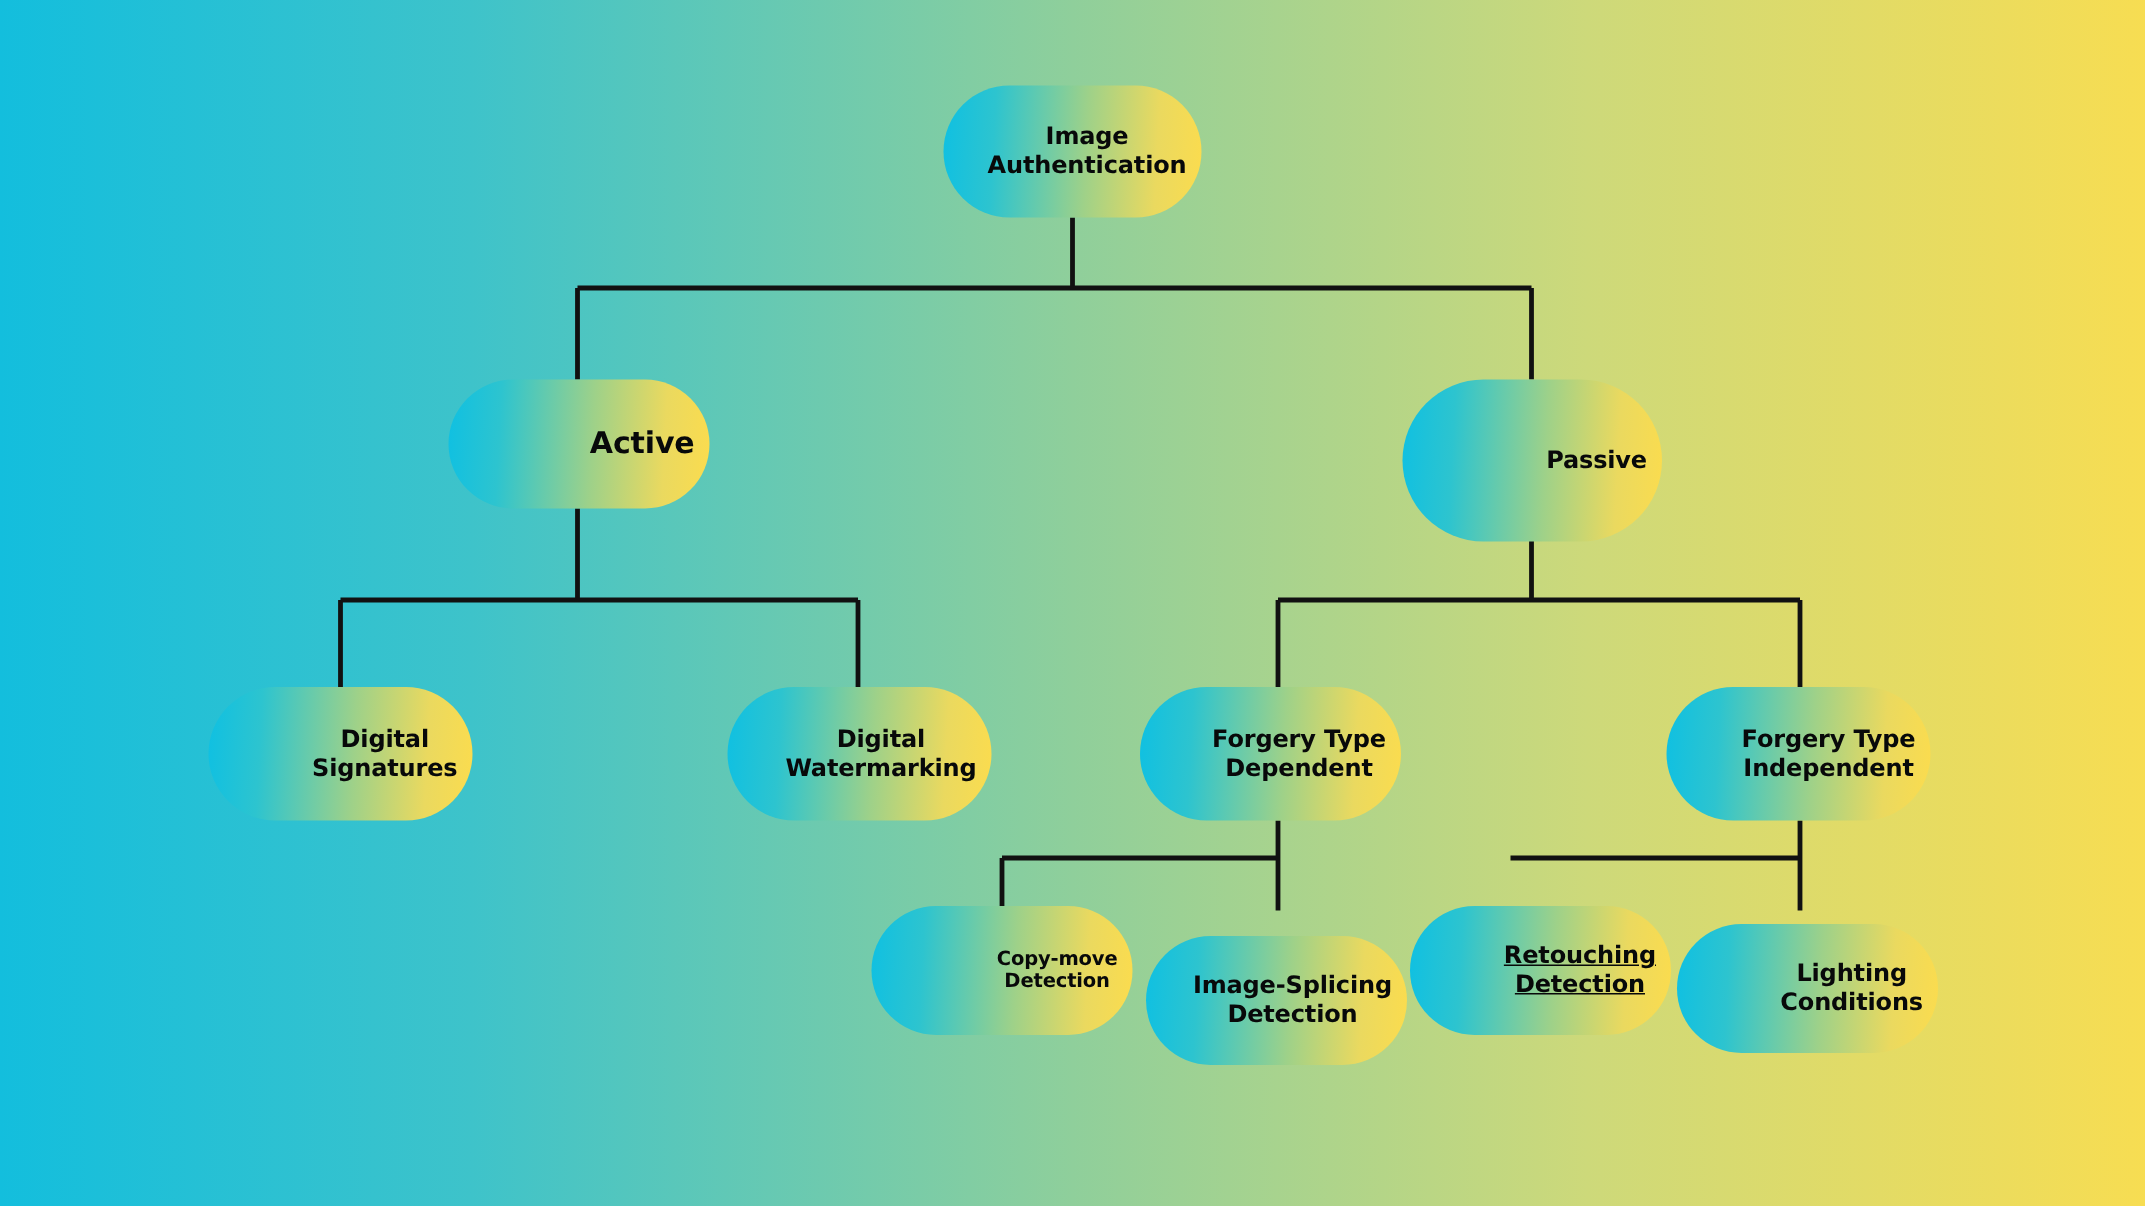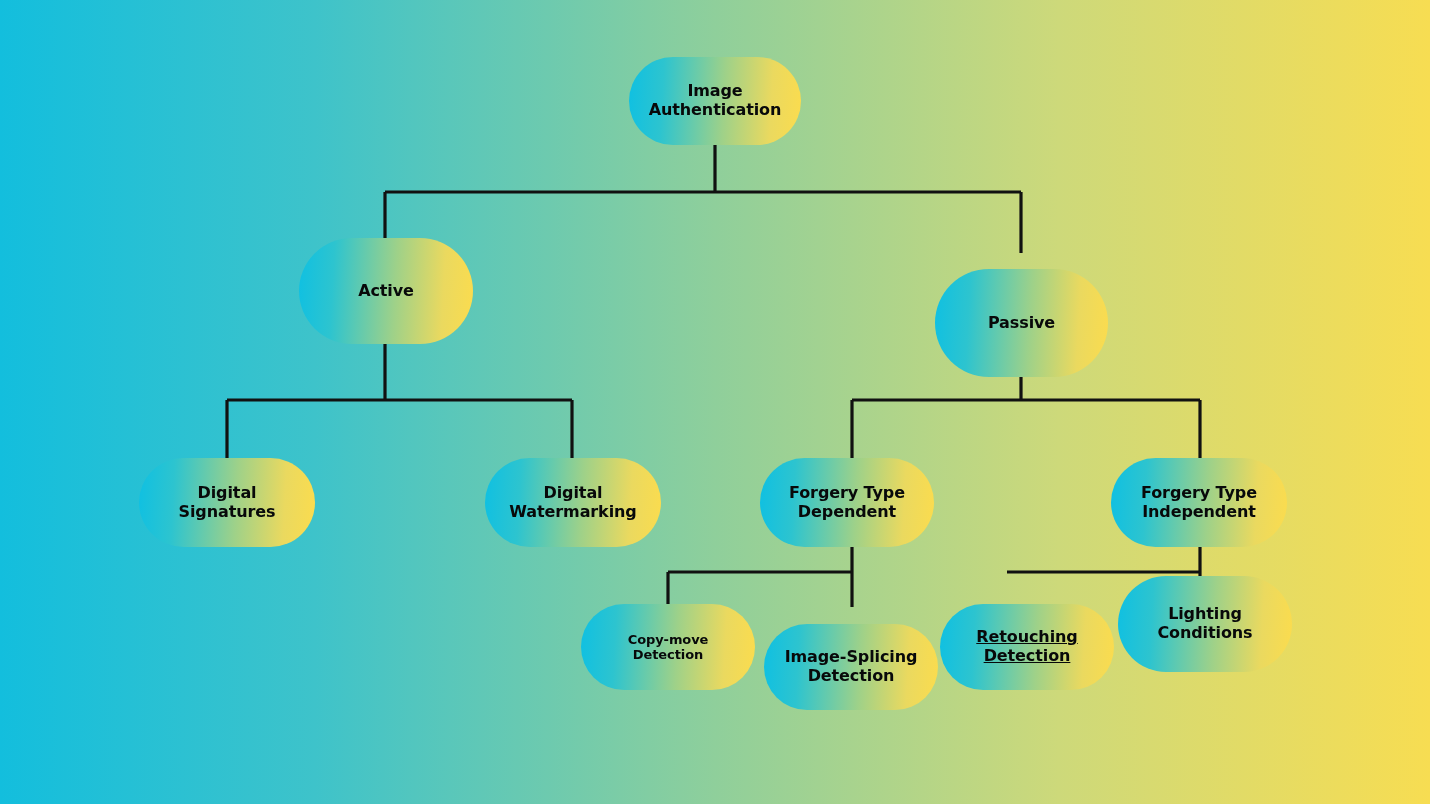--- a/index.html
+++ b/index.html
@@ -23,21 +23,21 @@
     width: 1430px;
     height: 804px;
     z-index: 1;
     pointer-events: none;
   }
   .node {
     position: absolute;
     z-index: 2;
     display: flex;
     align-items: center;
-    justify-content: center;
+    justify-content: flex-end;
     text-align: center;
     border-radius: 999px;
     background: linear-gradient(93deg, #0fc0e2 0%, #2dc4cf 20%, #9ed189 55%, #ead95f 82%, #fbdc4e 100%);
     color: #08090a;
     font-weight: bold;
     line-height: 1.18;
     letter-spacing: -0.1px;
     box-sizing: border-box;
     padding: 0 10px;
   }
@@ -57,24 +57,24 @@
       <path d="M852,547 L852,572 M668,572 L852,572 M668,572 L668,607" stroke="#111111" stroke-width="3.2" fill="none" stroke-linecap="butt"></path>
       <path d="M852,572 L852,607" stroke="#111111" stroke-width="3.2" fill="none" stroke-linecap="butt"></path>
       <path d="M1200,547 L1200,572 M1007,572 L1200,572" stroke="#111111" stroke-width="3.2" fill="none" stroke-linecap="butt"></path>
       <path d="M1200,572 L1200,607" stroke="#111111" stroke-width="3.2" fill="none" stroke-linecap="butt"></path>
     </svg>
   <div id="node-layer">
       <div class="node" style="left: 629px; top: 57px; width: 172px; height: 88px; font-size: 16px; z-index: 2;">
         <span>Image
 Authentication</span>
       </div>
-      <div class="node" style="left: 299px; top: 238px; width: 174px; height: 106px; font-size: 16px; z-index: 3;">
+      <div class="node" style="left: 299px; top: 253px; width: 174px; height: 86px; font-size: 20px; z-index: 3;">
         <span>Active</span>
       </div>
-      <div class="node" style="left: 935px; top: 253px; width: 173px; height: 108px; font-size: 16px; z-index: 4; margin-top: 16px;">
+      <div class="node" style="left: 935px; top: 253px; width: 173px; height: 108px; font-size: 16px; z-index: 4;">
         <span>Passive</span>
       </div>
       <div class="node" style="left: 139px; top: 458px; width: 176px; height: 89px; font-size: 16px; z-index: 5;">
         <span>Digital
 Signatures</span>
       </div>
       <div class="node" style="left: 485px; top: 458px; width: 176px; height: 89px; font-size: 16px; z-index: 6;">
         <span>Digital
 Watermarking</span>
       </div>
@@ -91,18 +91,18 @@
 Detection</span>
       </div>
       <div class="node" style="left: 764px; top: 624px; width: 174px; height: 86px; font-size: 16px; z-index: 10;">
         <span>Image-Splicing
 Detection</span>
       </div>
       <div class="node" style="left: 940px; top: 604px; width: 174px; height: 86px; font-size: 16px; z-index: 11; text-decoration: underline;">
         <span>Retouching
 Detection</span>
       </div>
-      <div class="node" style="left: 1118px; top: 576px; width: 174px; height: 96px; font-size: 16px; z-index: 12;">
+      <div class="node" style="left: 1118px; top: 616px; width: 174px; height: 86px; font-size: 16px; z-index: 12;">
         <span>Lighting
 Conditions</span>
       </div>
     </div>
 </div>
 
 </body></html>

